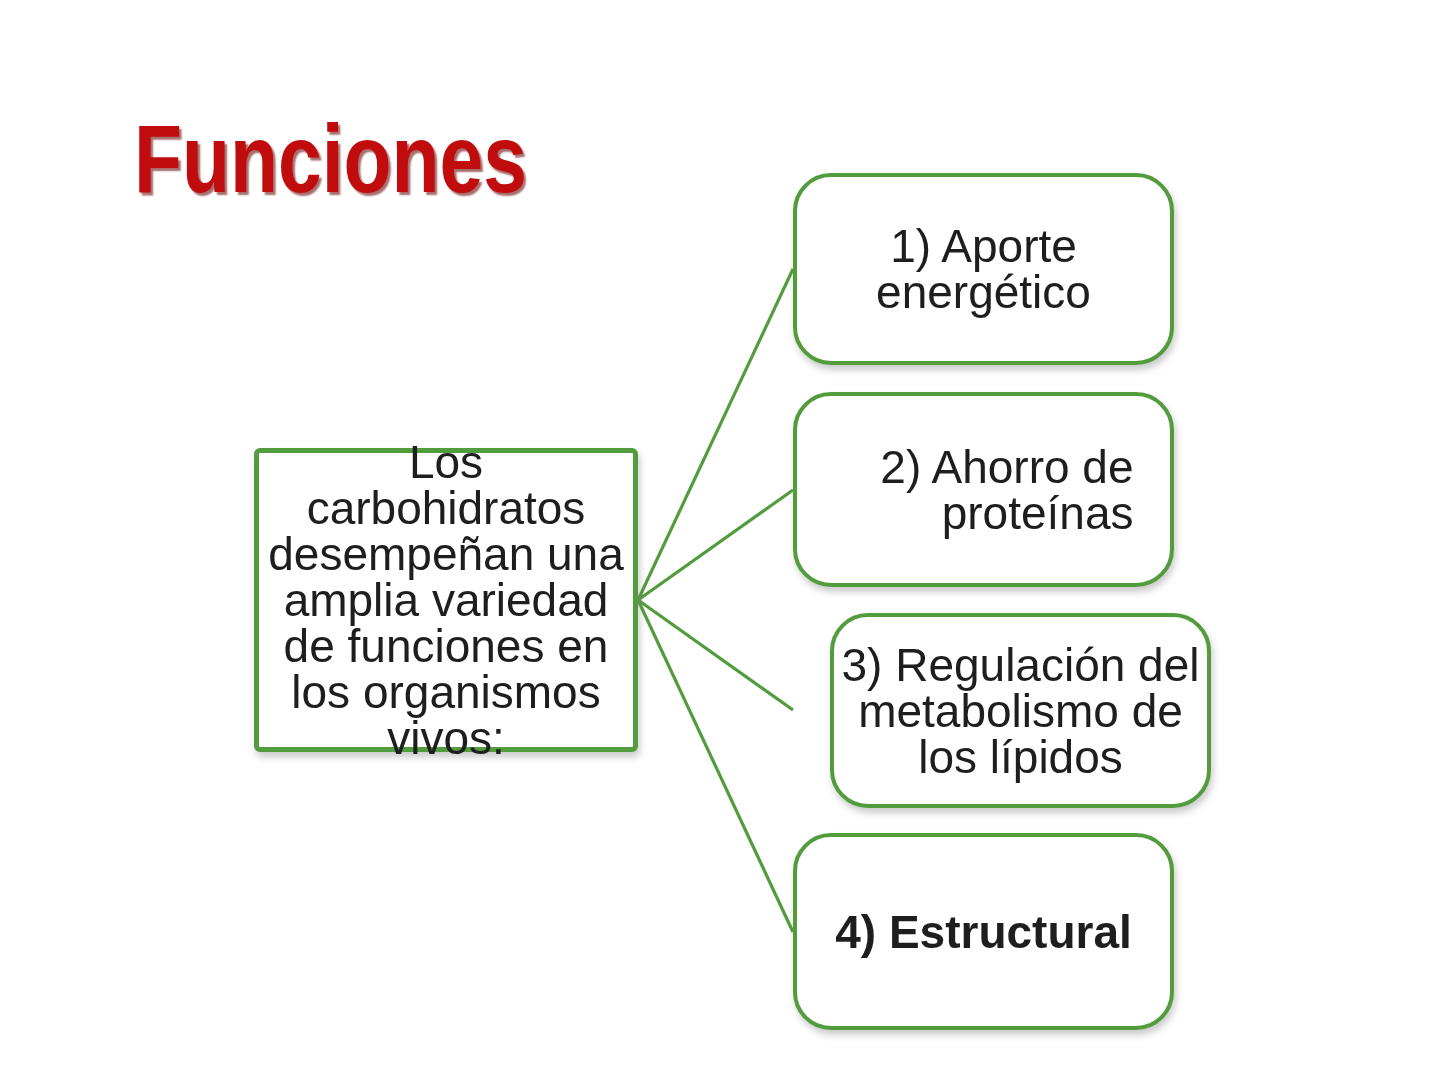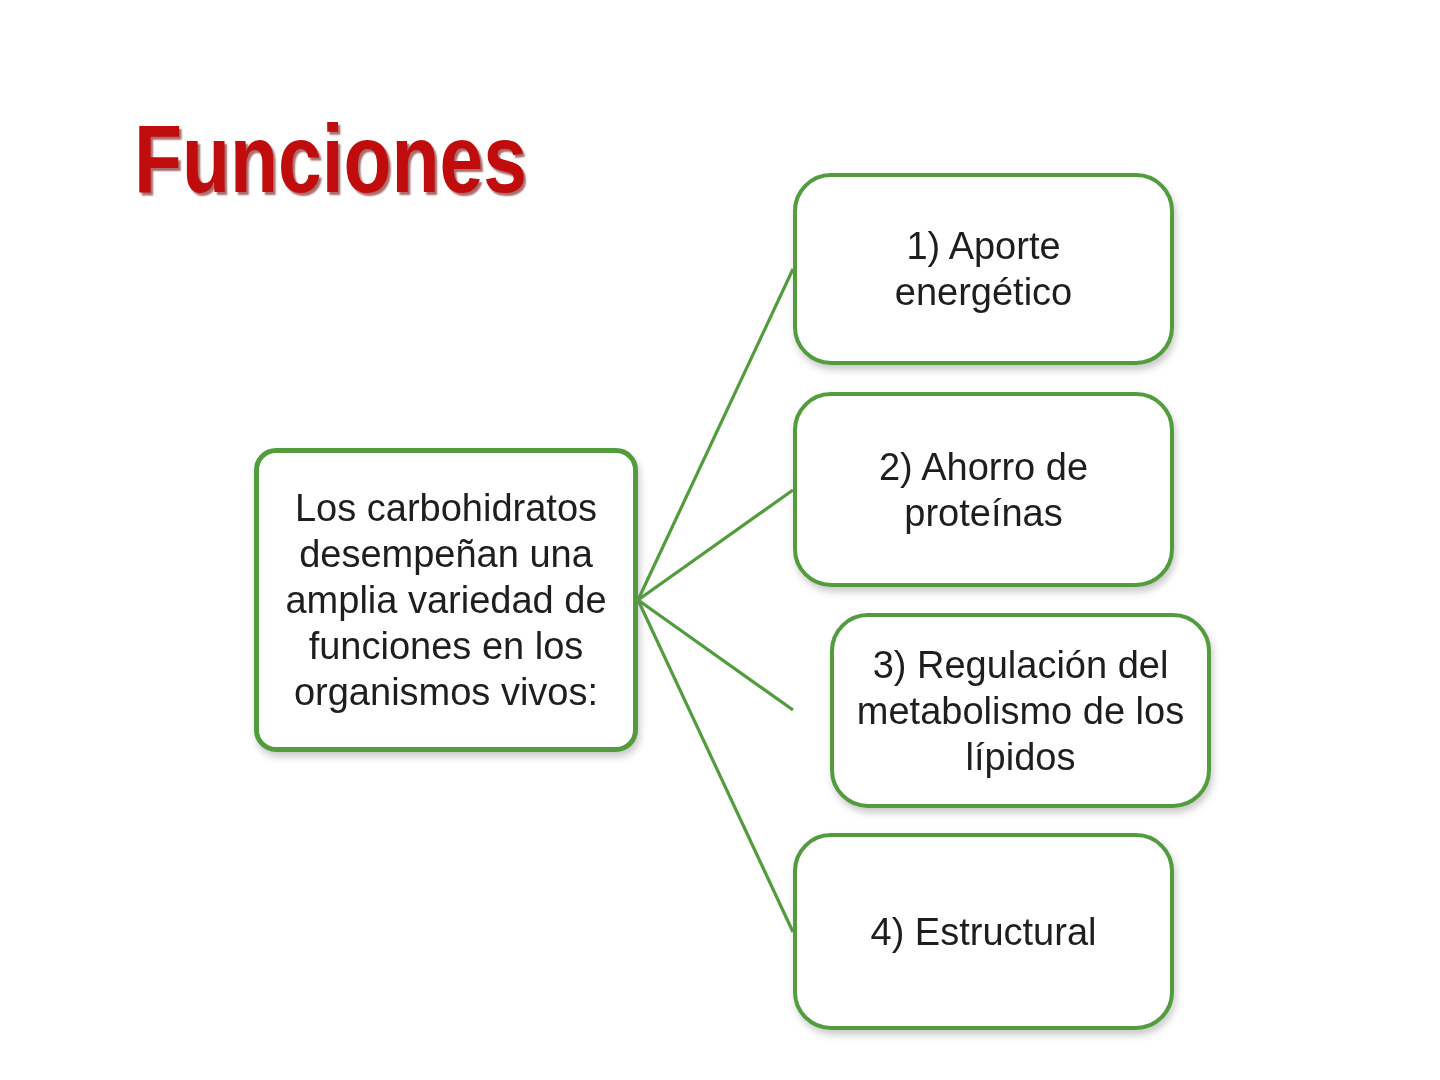--- a/index.html
+++ b/index.html
@@ -52,35 +52,35 @@
     box-sizing: border-box;
     background: #ffffff;
     border: 4px solid var(--green, #539C3E);
     border-radius: 38px;
     box-shadow: 2px 5px 7px rgba(125, 125, 125, 0.4);
     display: flex;
     align-items: center;
     justify-content: center;
     text-align: center;
     color: var(--text-dark, #1E1E1E);
-    font-size: 38px;
+    font-size: 46px;
     line-height: 46px;
   }
   .node-root {
     left: 238px;
     top: 448px;
     width: 384px;
     height: 304px;
     border-width: 5px;
-    border-radius: 22px;
+    border-radius: 6px;
   }
   .node-1 { left: 777px; top: 173px; width: 381px; height: 192px; }
-  .node-2 { left: 777px; top: 392px; width: 381px; height: 195px; }
+  .node-2 { left: 777px; top: 392px; width: 381px; height: 195px; text-align: right; }
   .node-3 { left: 814px; top: 613px; width: 381px; height: 195px; }
-  .node-4 { left: 777px; top: 833px; width: 381px; height: 197px; }
+  .node-4 { left: 777px; top: 833px; width: 381px; height: 197px; font-weight: bold; }
   .node-text { display: inline-block; }
   .w-root { max-width: 360px; }
   .w-1 { max-width: 250px; }
   .w-2 { max-width: 300px; }
   .w-3 { max-width: 368px; }
   .w-4 { max-width: 350px; }
 </style>
 </head>
 <body>
 

